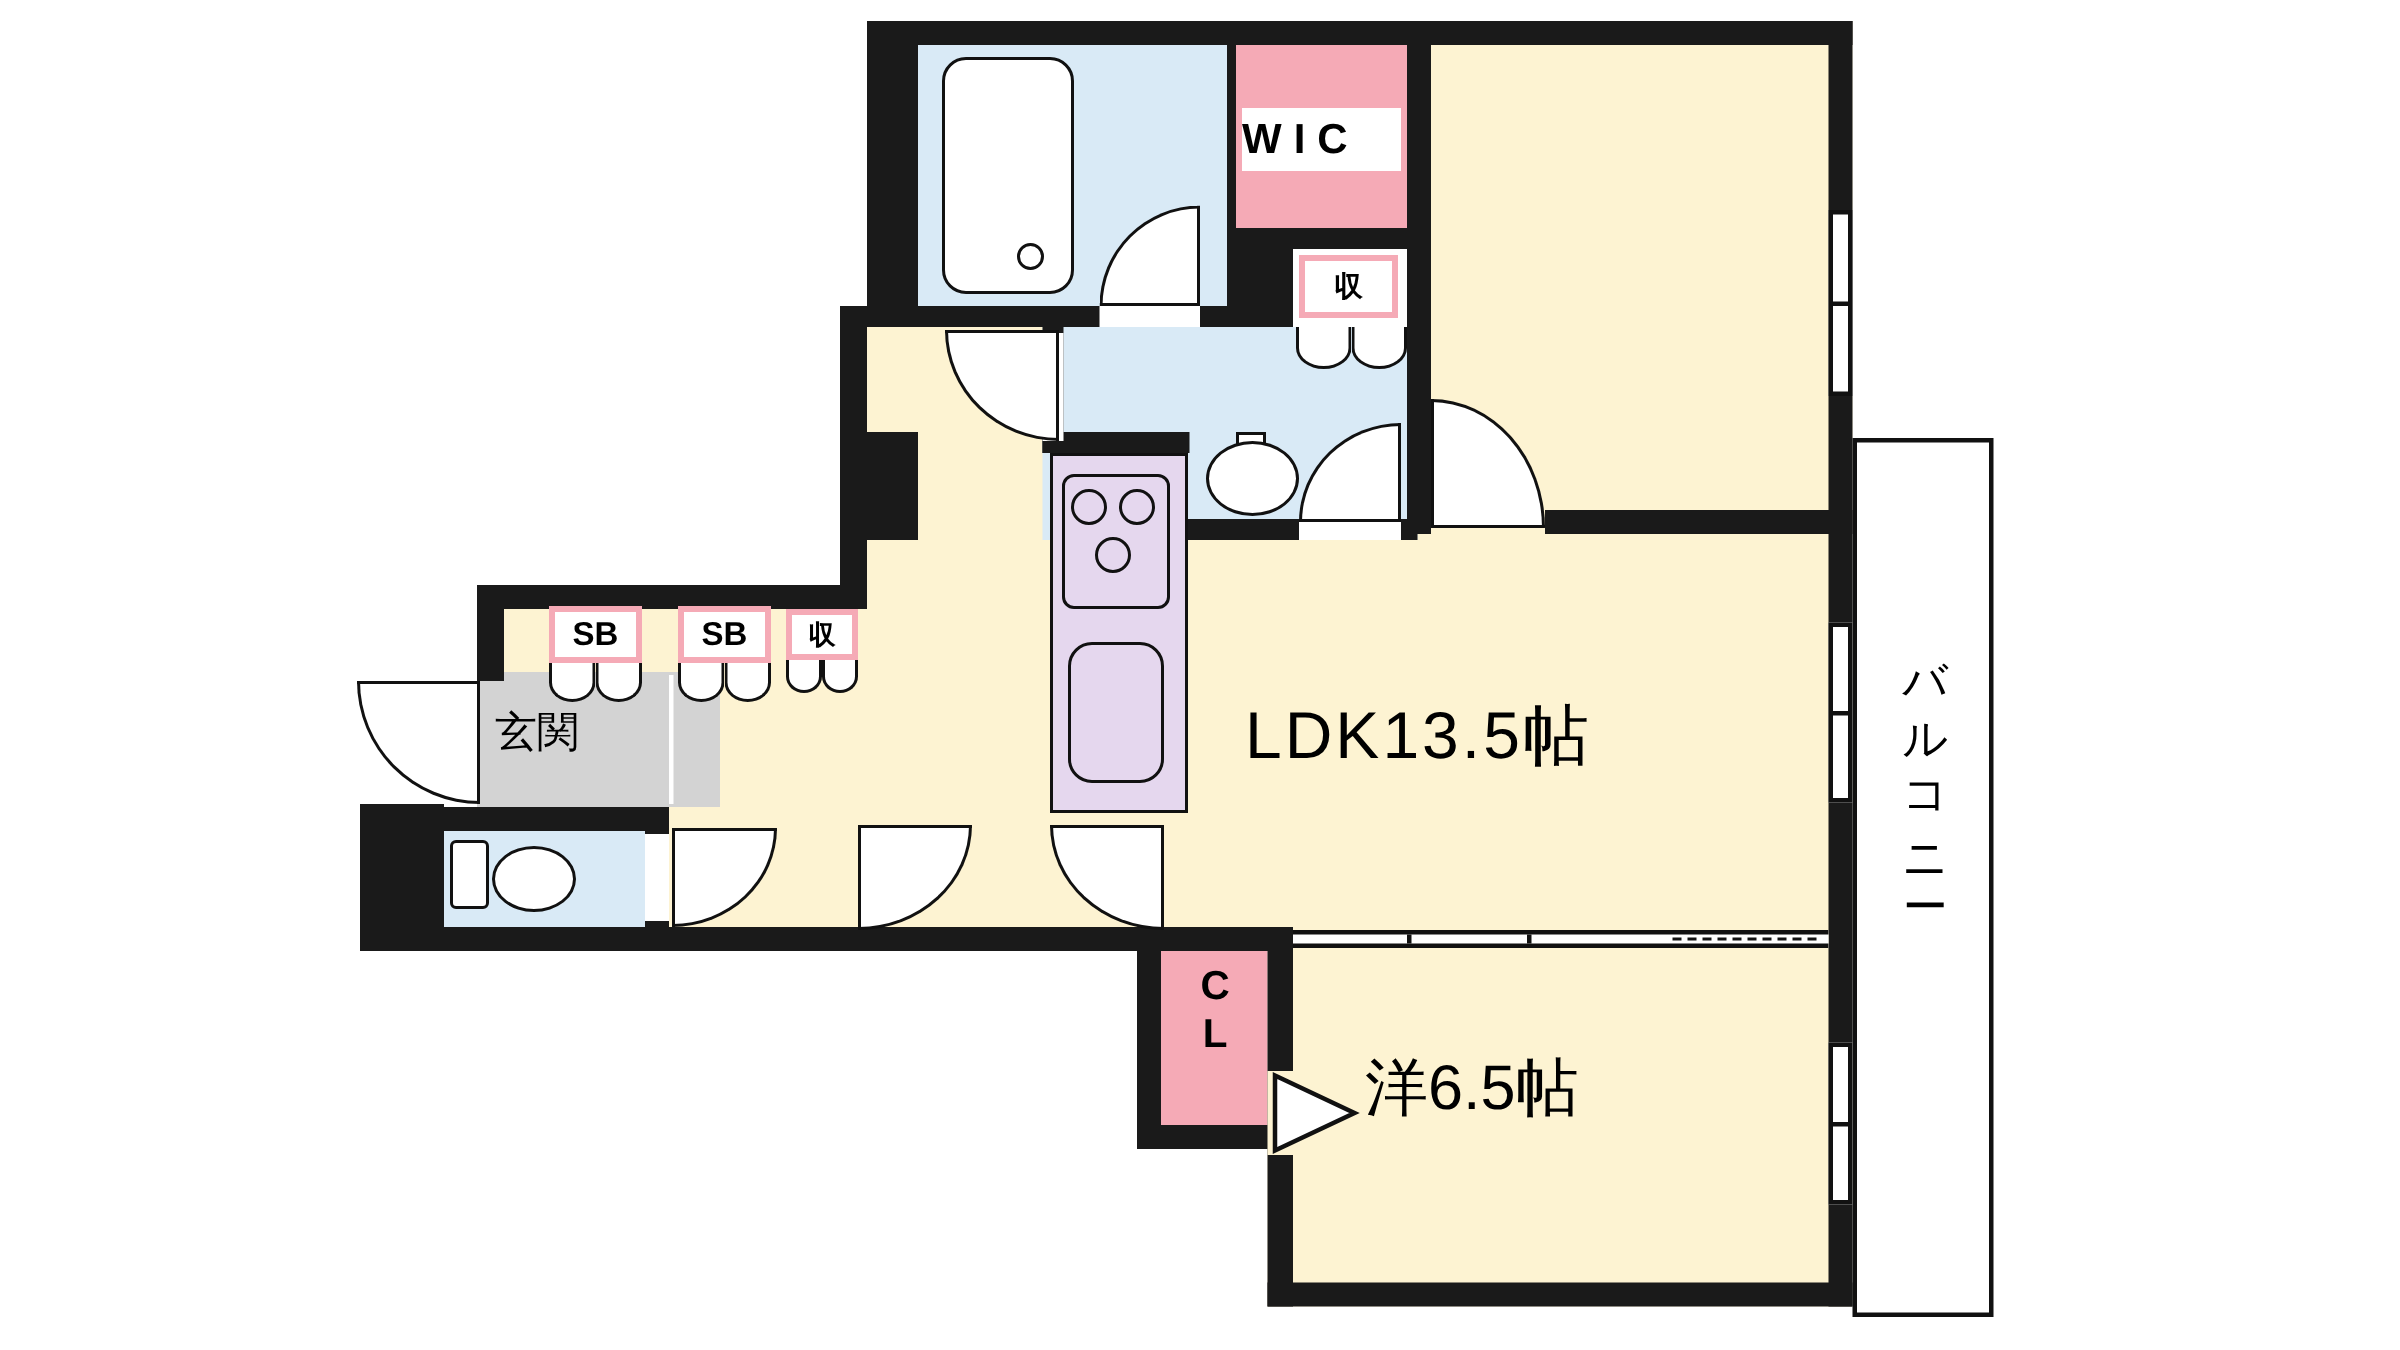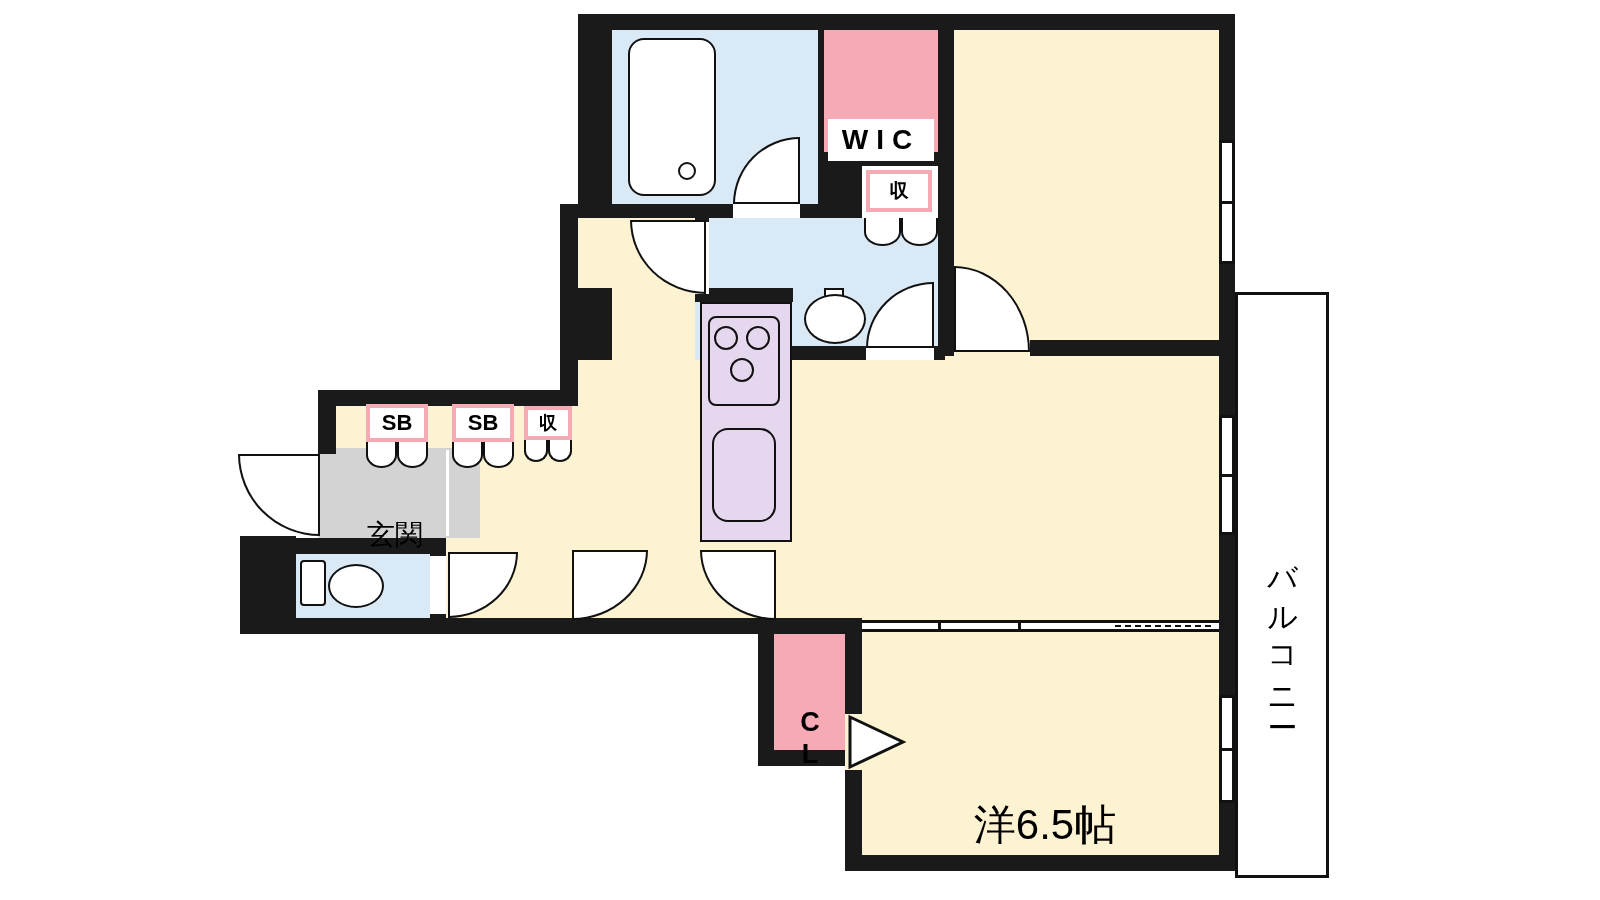--- a/index.html
+++ b/index.html
@@ -13,21 +13,21 @@
   .graybg{background:var(--gray,#d3d3d3);}
   .whitebg{background:#fff;}
   .kitchenbg{background:var(--kitchen,#e5d7ee);border:2.5px solid var(--line,#111);}
   .door{background:#fff;border:2.5px solid var(--line,#111);box-sizing:border-box;}
   .scallop{background:#fff;border:2px solid var(--line,#111);border-top:none;
            border-radius:0 0 50% 50%;box-sizing:border-box;}
   .chip{background:#fff;border:4px solid var(--pink,#f5aab6);box-sizing:border-box;
         display:flex;align-items:center;justify-content:center;font-weight:bold;color:#000;}
   .fixture{background:#fff;border:2.5px solid var(--line,#111);box-sizing:border-box;}
   .outline{background:transparent;border:2.5px solid var(--line,#111);box-sizing:border-box;}
-  .label{display:flex;align-items:center;justify-content:center;color:#000;white-space:nowrap;margin-top:47px;}
+  .label{display:flex;align-items:center;color:#000;white-space:nowrap;}
   .vert{writing-mode:vertical-rl;text-orientation:upright;}
   .window{background:#fff;border-left:3px solid var(--line,#111);
           border-right:3px solid var(--line,#111);box-sizing:border-box;}
   .wtick{position:absolute;left:0;right:0;height:3px;background:var(--line,#111);}
   .balconybg{background:#fff;border:3px solid var(--line,#111);box-sizing:border-box;}
   .slider{background:#fff;border-top:3px solid var(--line,#111);
           border-bottom:3px solid var(--line,#111);box-sizing:border-box;}
   .stick{position:absolute;top:0;bottom:0;width:3px;background:var(--line,#111);}
   .sdash{position:absolute;top:2px;height:0;border-top:2px dashed var(--line,#111);}
 </style>
@@ -147,21 +147,24 @@
   <div class="abs chip" style="left:524px;top:406px;width:48px;height:34px;font-size:18px;">
     <span>収</span>
   </div>
   <div class="abs chip" style="left:866px;top:170px;width:66px;height:42px;font-size:19px;">
     <span>収</span>
   </div>
 
   <div class="abs whitebg label" style="left:828px;top:72px;width:106px;height:42px;font-size:28px;font-weight:bold;letter-spacing:8px;">
     <span>WIC</span>
   </div>
-  <div class="abs label" style="left:910px;top:750px;width:270px;height:56px;font-size:42px;">
+  <div class="abs label" style="left:830px;top:460px;width:380px;height:60px;font-size:44px;letter-spacing:2px;">
+    <span>LDK13.5帖</span>
+  </div>
+  <div class="abs label" style="left:910px;top:697px;width:270px;height:56px;font-size:42px;">
     <span>洋6.5帖</span>
   </div>
   <div class="abs label vert" style="left:1240px;top:420px;width:84px;height:330px;font-size:30px;letter-spacing:8px;">
     <span>バルコニー</span>
   </div>
   <div class="abs label" style="left:330px;top:468px;width:130px;height:40px;font-size:28px;">
     <span>玄関</span>
   </div>
   <div class="abs label vert" style="left:774px;top:642px;width:71px;height:100px;font-size:27px;font-weight:bold;letter-spacing:2px;">
     <span>CL</span>

